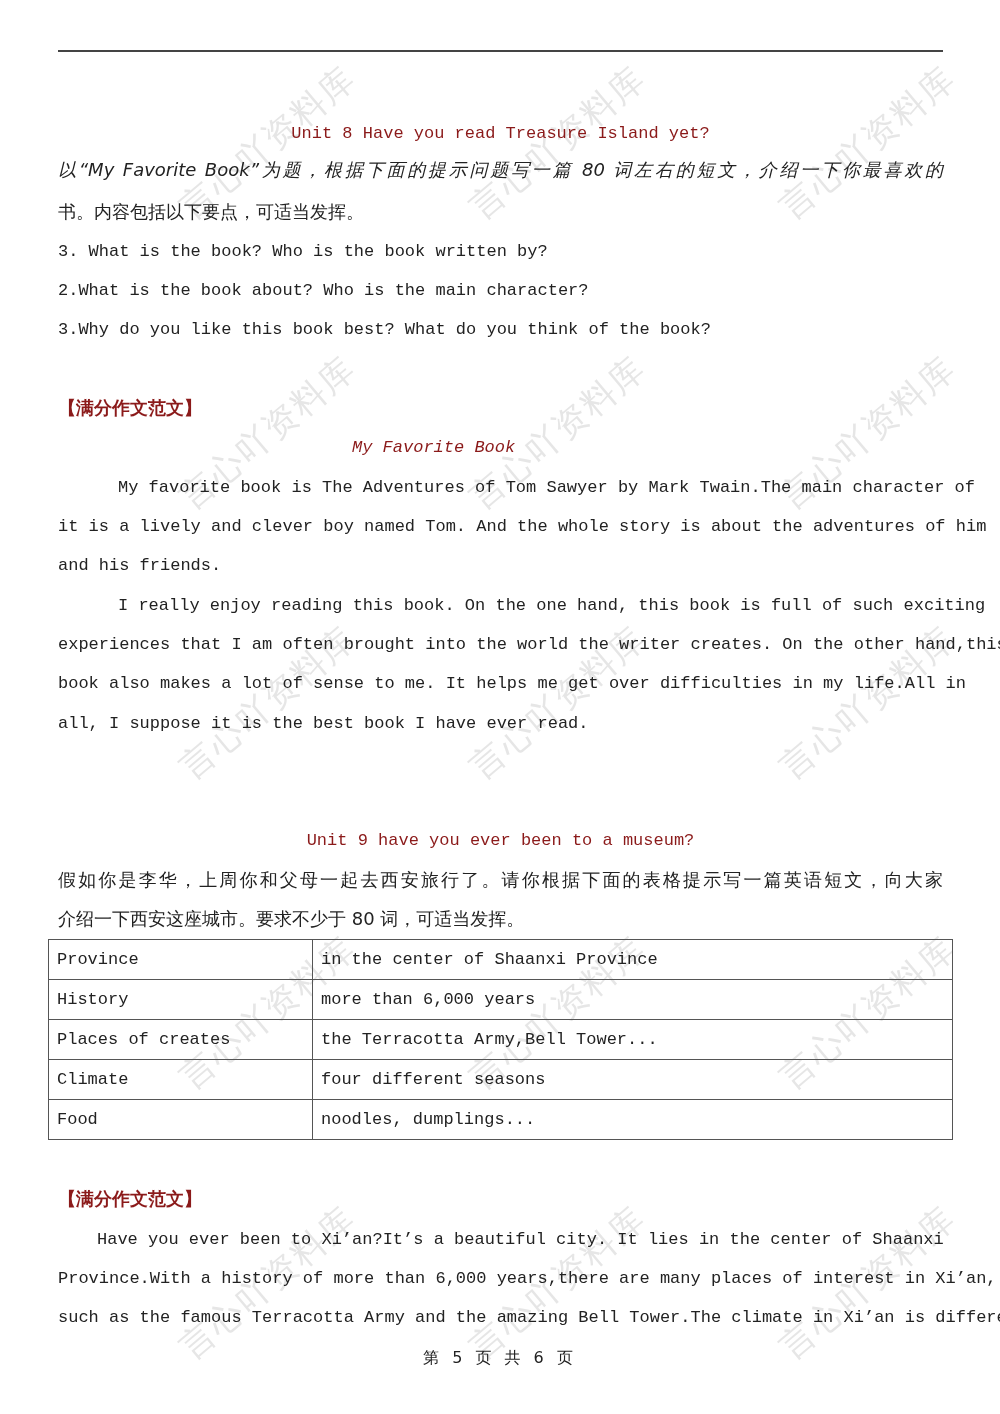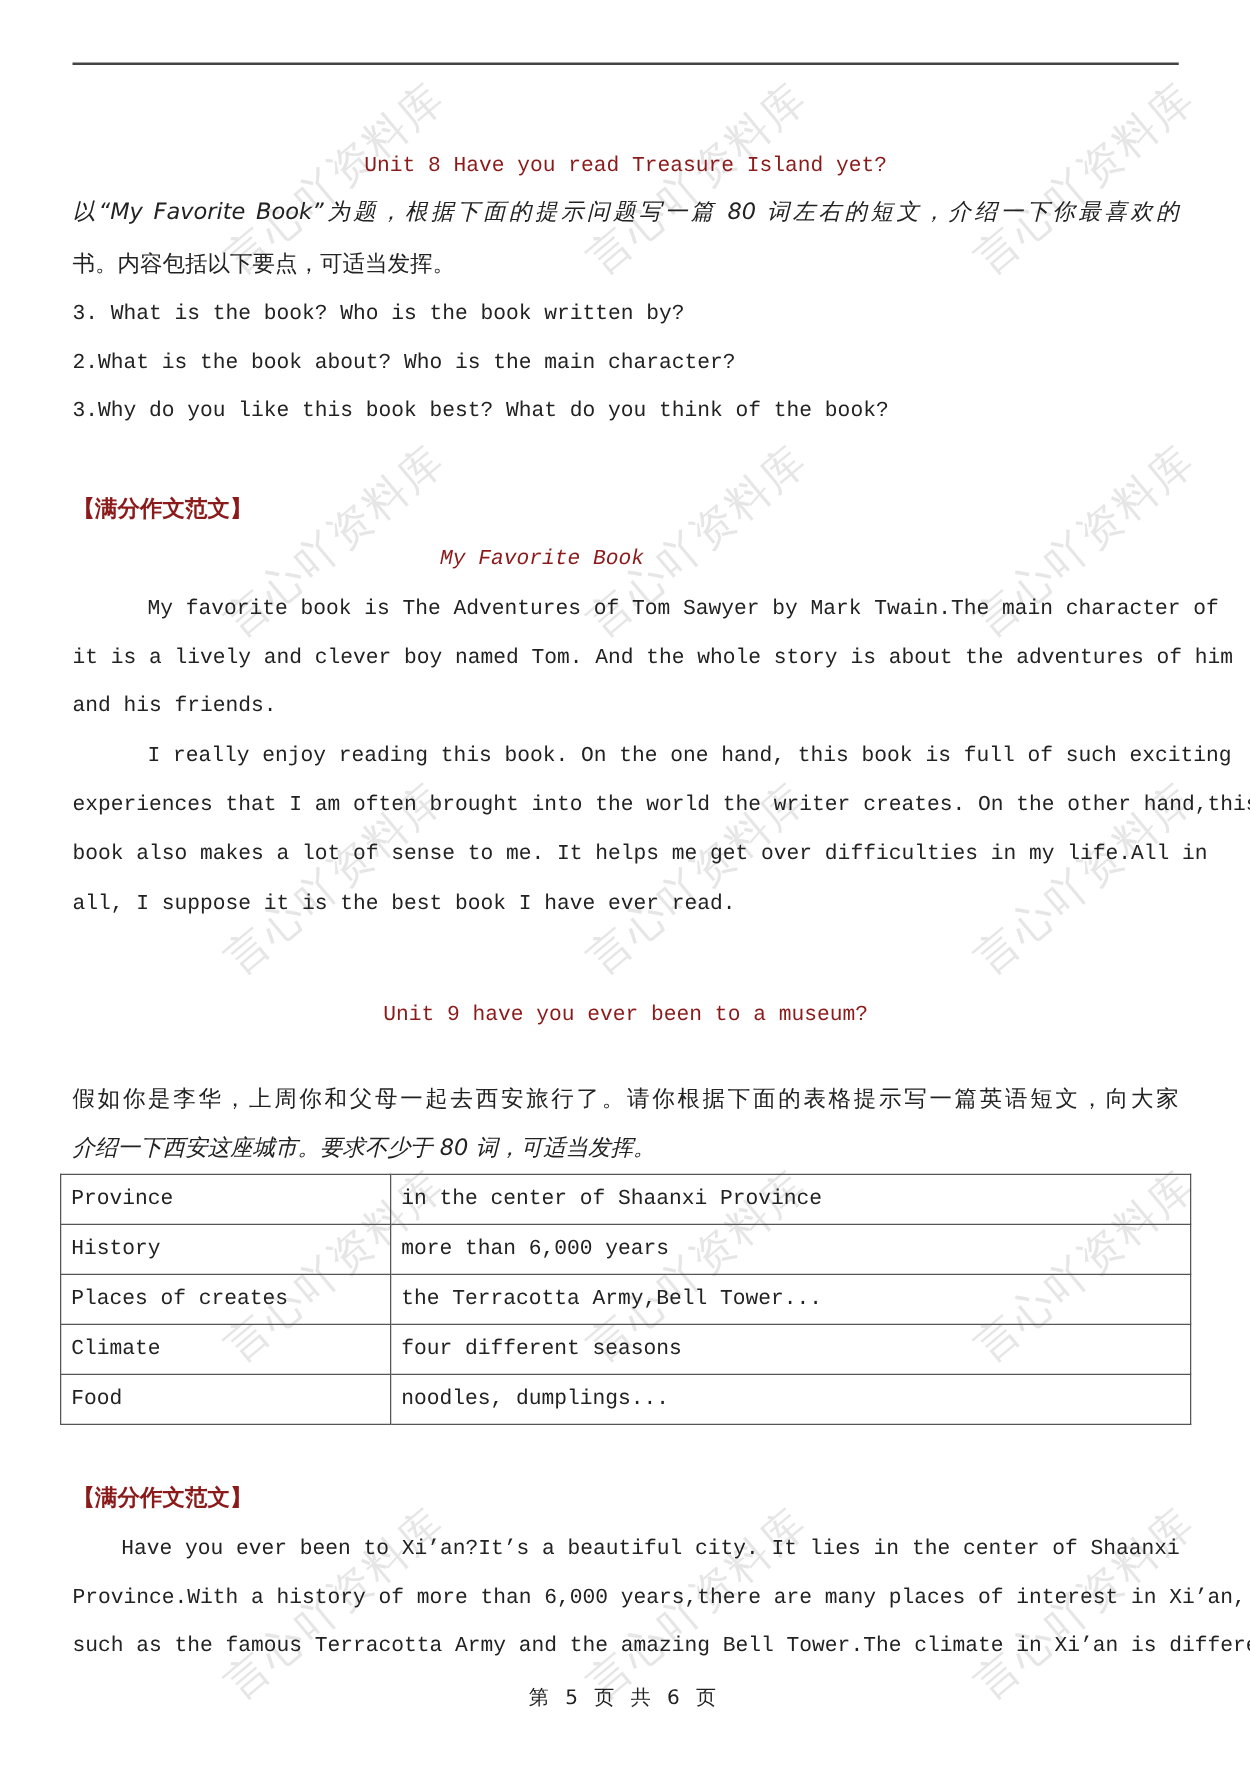--- a/index.html
+++ b/index.html
@@ -60,23 +60,23 @@
     <div class="line essay-title" style="top:438px;left:320px;width:300px;">My Favorite Book</div>
 
     <div class="line justify" style="top:478px;left:118px;width:825px;">My favorite book is The Adventures of Tom Sawyer by Mark Twain.The main character of</div>
     <div class="line justify" style="top:517px;">it is a lively and clever boy named Tom. And the whole story is about the adventures of him</div>
     <div class="line" style="top:556px;">and his friends.</div>
     <div class="line justify" style="top:596px;left:118px;width:825px;">I really enjoy reading this book. On the one hand, this book is full of such exciting</div>
     <div class="line justify" style="top:635px;">experiences that I am often brought into the world the writer creates. On the other hand,this</div>
     <div class="line justify" style="top:674px;">book also makes a lot of sense to me. It helps me get over difficulties in my life.All in</div>
     <div class="line" style="top:714px;">all, I suppose it is the best book I have ever read.</div>
 
-    <div class="line title" style="top:803px;">Unit 9 have you ever been to a museum?</div>
+    <div class="line title" style="top:831px;">Unit 9 have you ever been to a museum?</div>
     <div class="line cn justify" style="top:870px;">假如你是李华，上周你和父母一起去西安旅行了。请你根据下面的表格提示写一篇英语短文，向大家</div>
-    <div class="line cn" style="top:909px;font-style:italic;">介绍一下西安这座城市。要求不少于 80 词，可适当发挥。</div>
+    <div class="line cn" style="top:909px;">介绍一下西安这座城市。要求不少于 80 词，可适当发挥。</div>
 
     <table class="info">
       <tbody>
           <tr>
         <td class="k">Province</td>
         <td>in the center of Shaanxi Province</td>
       </tr>
       <tr>
         <td class="k">History</td>
         <td>more than 6,000 years</td>

